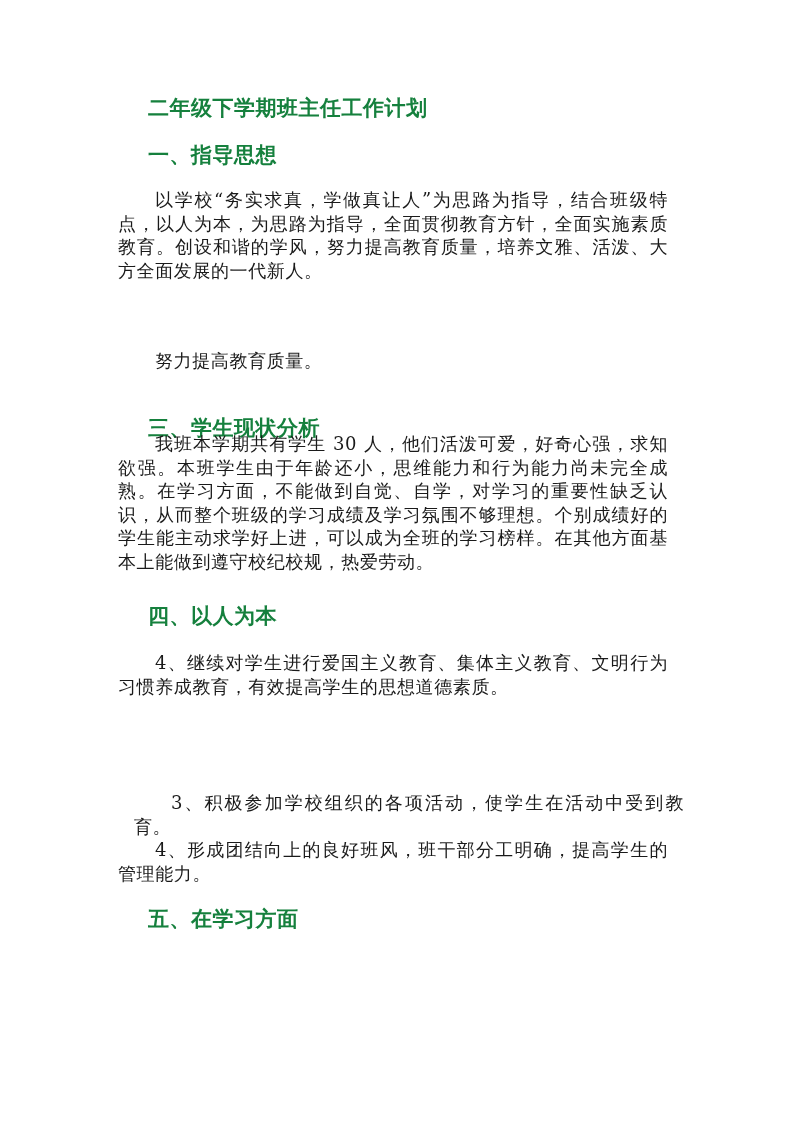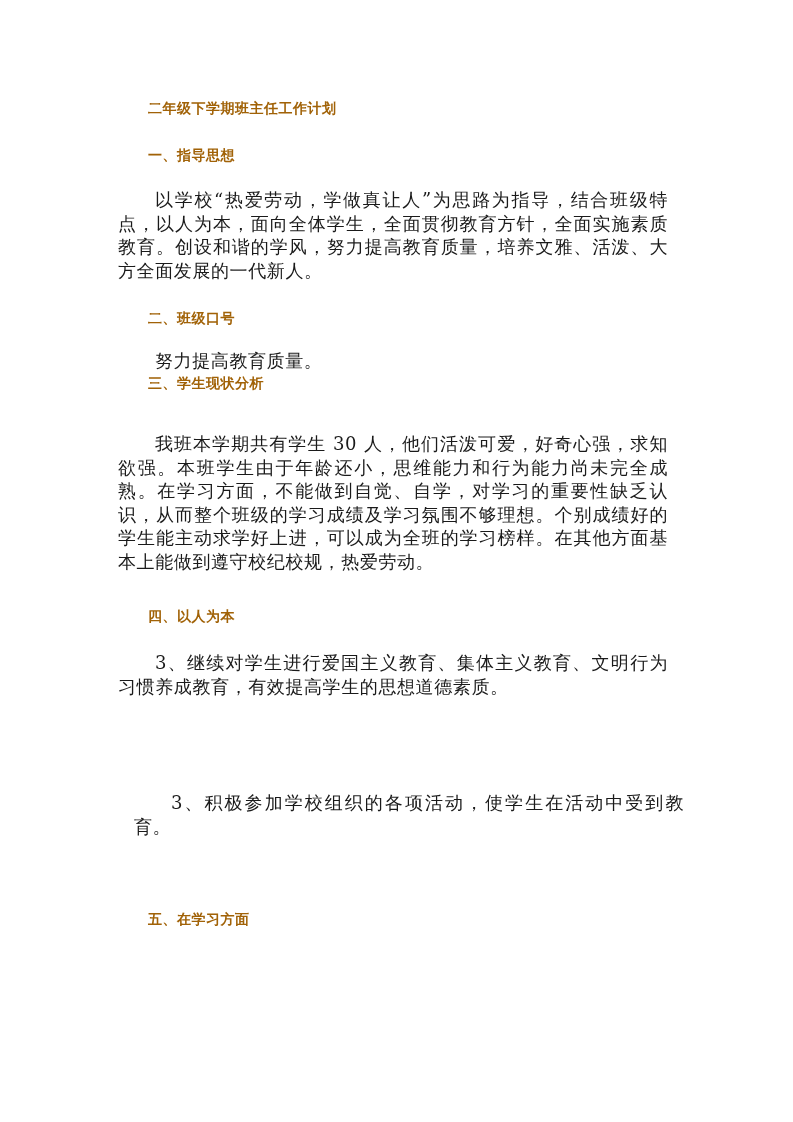--- a/index.html
+++ b/index.html
@@ -28,58 +28,58 @@
       width: 550px;
       font-size: 18px;
       line-height: 23.5px;
       letter-spacing: 0.6px;
       text-align: justify;
       margin: 0;
     }
     .heading {
       font-family: "DejaVu Sans", "Liberation Sans", sans-serif;
       font-weight: bold;
-      font-size: 14px;
+      font-size: 21px;
       line-height: 22px;
       letter-spacing: 0.5px;
-      color: #a16207;
+      color: #15803d;
     }
     .para {
       text-indent: 37px;
     }
     .title { top: 97px; left: 148px; }
     .h1 { top: 144px; left: 148px; }
     .p1 { top: 188px; }
     .h2 { top: 307px; left: 148px; }
     .p2 { top: 349px; }
-    .h3 { top: 372px; left: 148px; }
+    .h3 { top: 417px; left: 148px; }
     .p3 { top: 432px; }
     .h4 { top: 605px; left: 148px; }
     .g1 { top: 651px; }
     .g2 { top: 721px; }
     .g3 { top: 791px; margin-left: 16px; }
     .g4 { top: 838px; }
     .h5 { top: 908px; left: 148px; }
     .d1 { top: 954px; }
   </style>
 </head>
 <body>
 
 <div class="page">
 
   <h1 class="block heading title">二年级下学期班主任工作计划</h1>
 
   <h2 class="block heading h1">一、指导思想</h2>
-  <p class="block para p1">以学校“热爱劳动，学做真让人”为思路为指导，结合班级特点，以人为本，面向全体学生，全面贯彻教育方针，全面实施素质教育。创设和谐的学风，努力提高教育质量，培养文雅、活泼、大方全面发展的一代新人。</p>
+  <p class="block para p1">以学校“务实求真，学做真让人”为思路为指导，结合班级特点，以人为本，为思路为指导，全面贯彻教育方针，全面实施素质教育。创设和谐的学风，努力提高教育质量，培养文雅、活泼、大方全面发展的一代新人。</p>
 
-  <h2 class="block heading h2">二、班级口号</h2>
   <p class="block para p2">努力提高教育质量。</p>
 
   <h2 class="block heading h3">三、学生现状分析</h2>
   <p class="block para p3">我班本学期共有学生 30 人，他们活泼可爱，好奇心强，求知欲强。本班学生由于年龄还小，思维能力和行为能力尚未完全成熟。在学习方面，不能做到自觉、自学，对学习的重要性缺乏认识，从而整个班级的学习成绩及学习氛围不够理想。个别成绩好的学生能主动求学好上进，可以成为全班的学习榜样。在其他方面基本上能做到遵守校纪校规，热爱劳动。</p>
 
   <h2 class="block heading h4">四、以人为本</h2>
-  <p class="block para g1">3、继续对学生进行爱国主义教育、集体主义教育、文明行为习惯养成教育，有效提高学生的思想道德素质。</p>
+  <p class="block para g1">4、继续对学生进行爱国主义教育、集体主义教育、文明行为习惯养成教育，有效提高学生的思想道德素质。</p>
   <p class="block para g3">3、积极参加学校组织的各项活动，使学生在活动中受到教育。</p>
+  <p class="block para g4">4、形成团结向上的良好班风，班干部分工明确，提高学生的管理能力。</p>
 
   <h2 class="block heading h5">五、在学习方面</h2>
 
 </div>
 
 </body></html>

